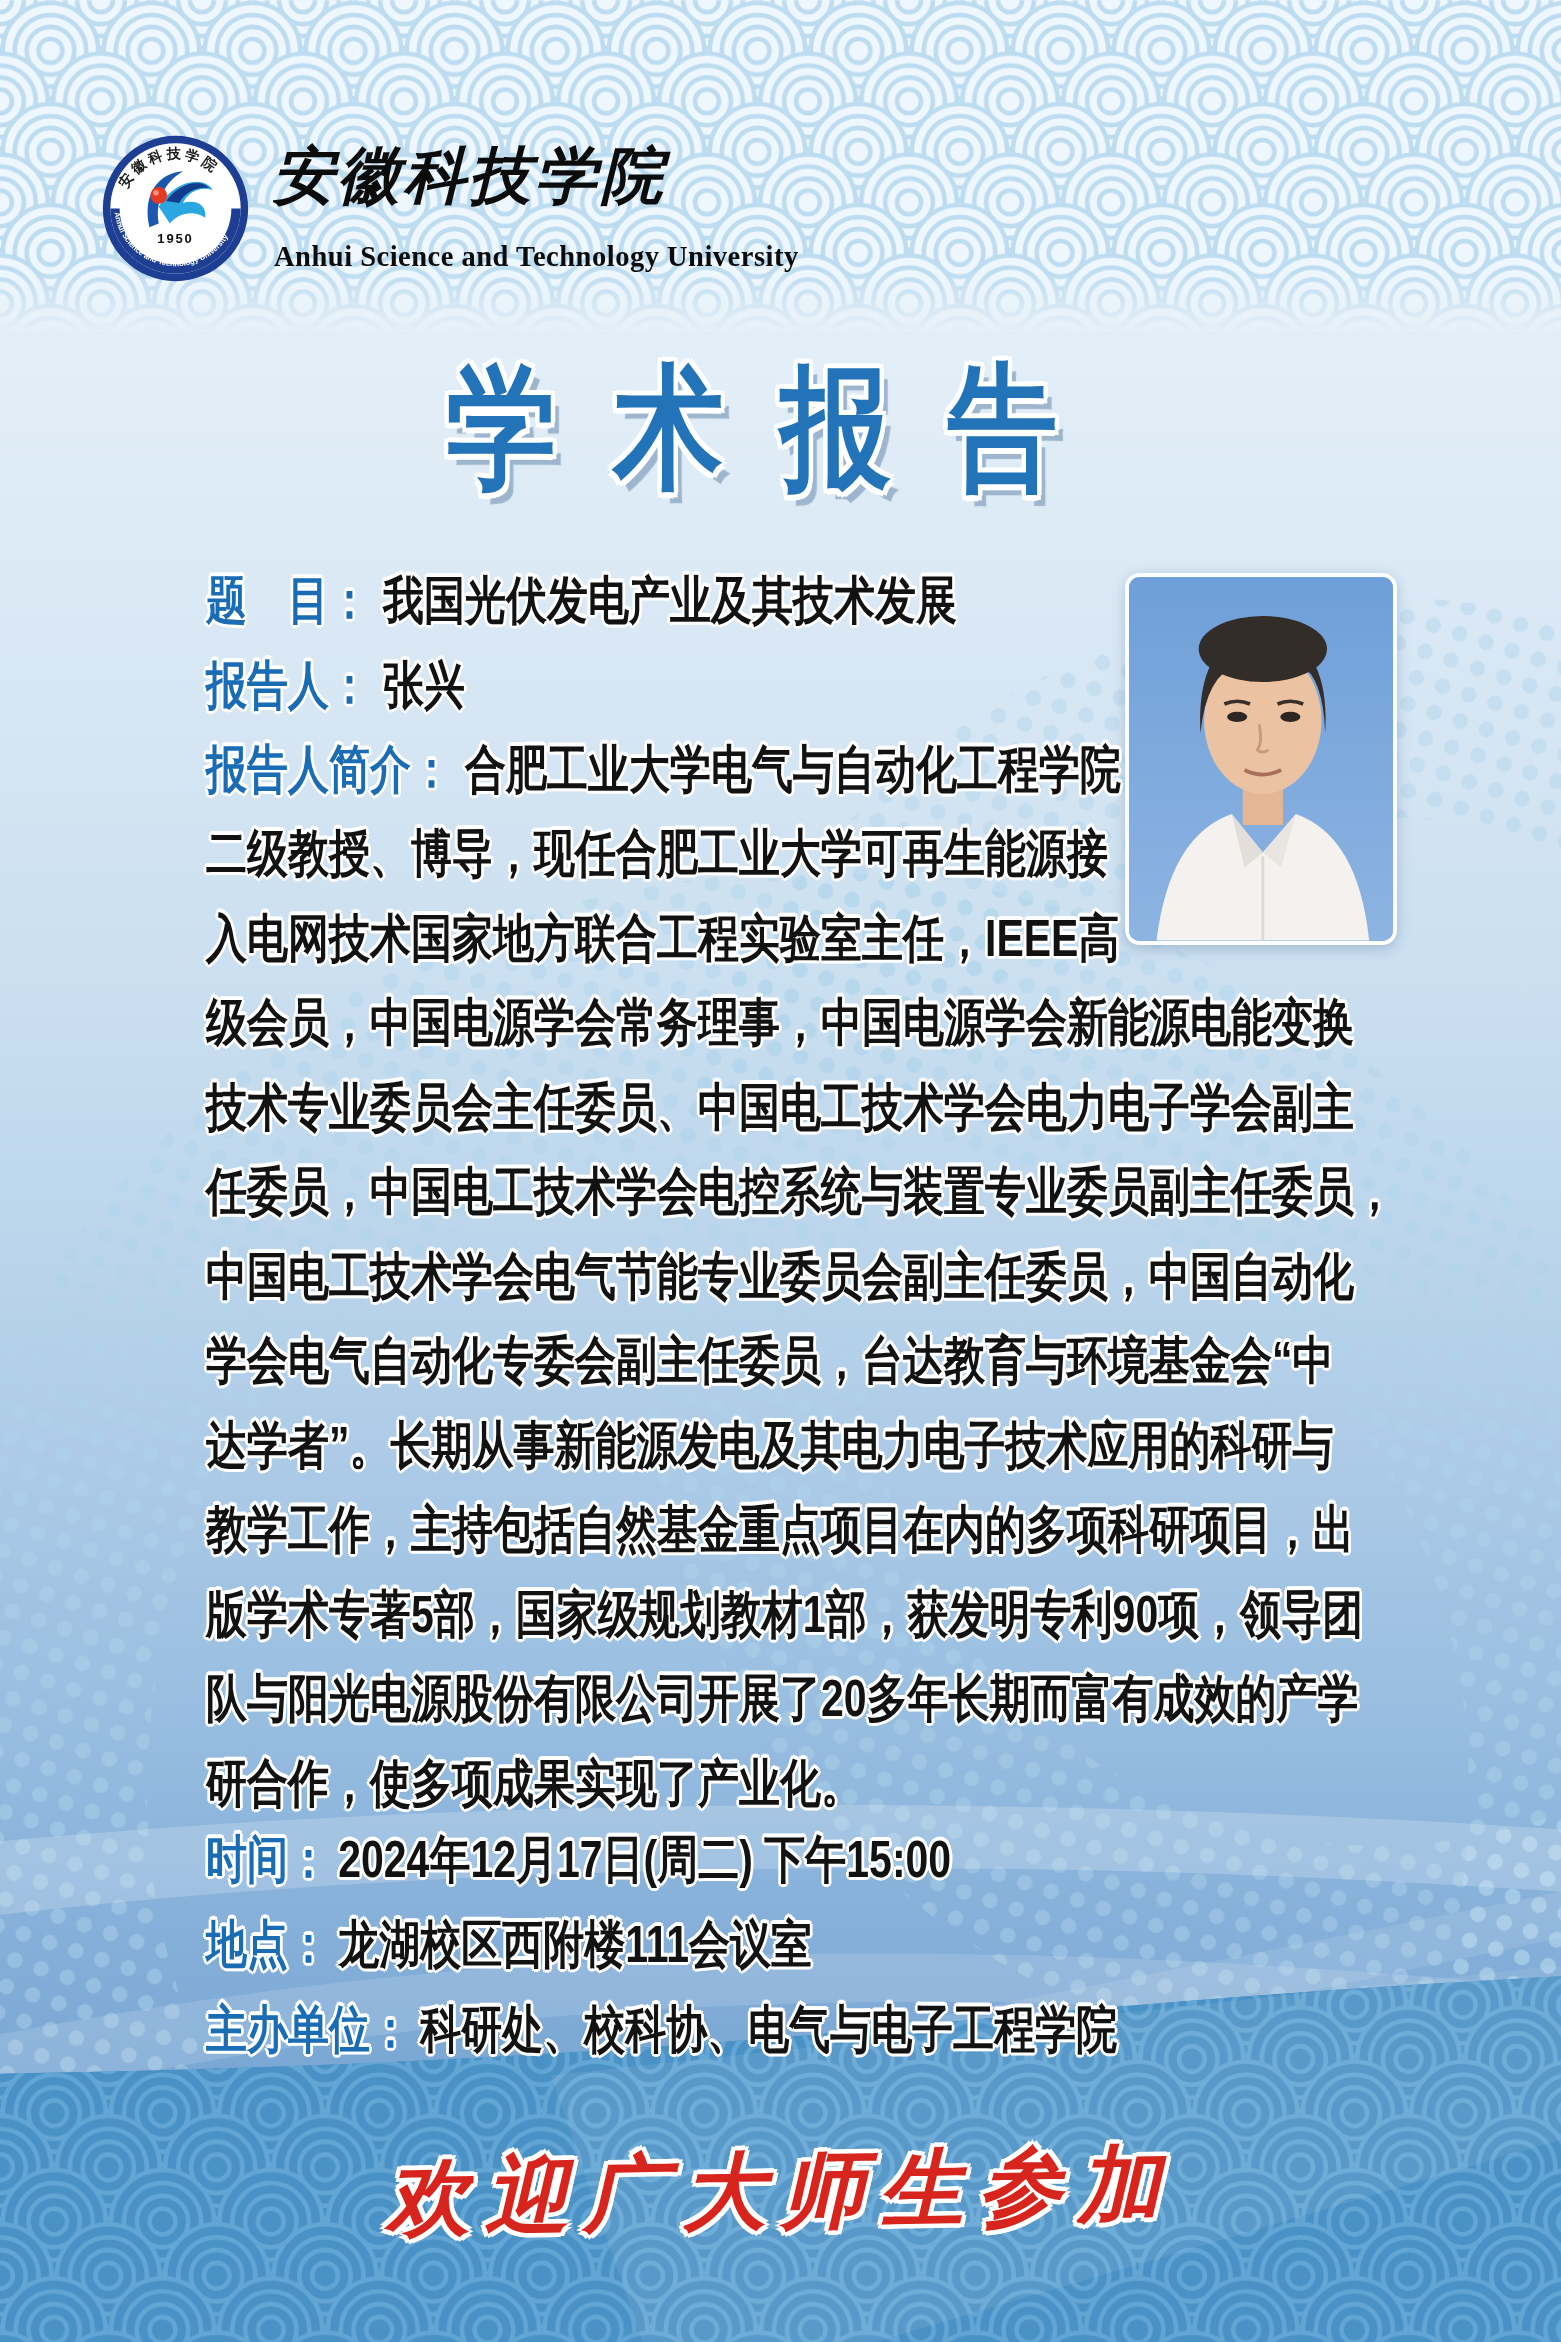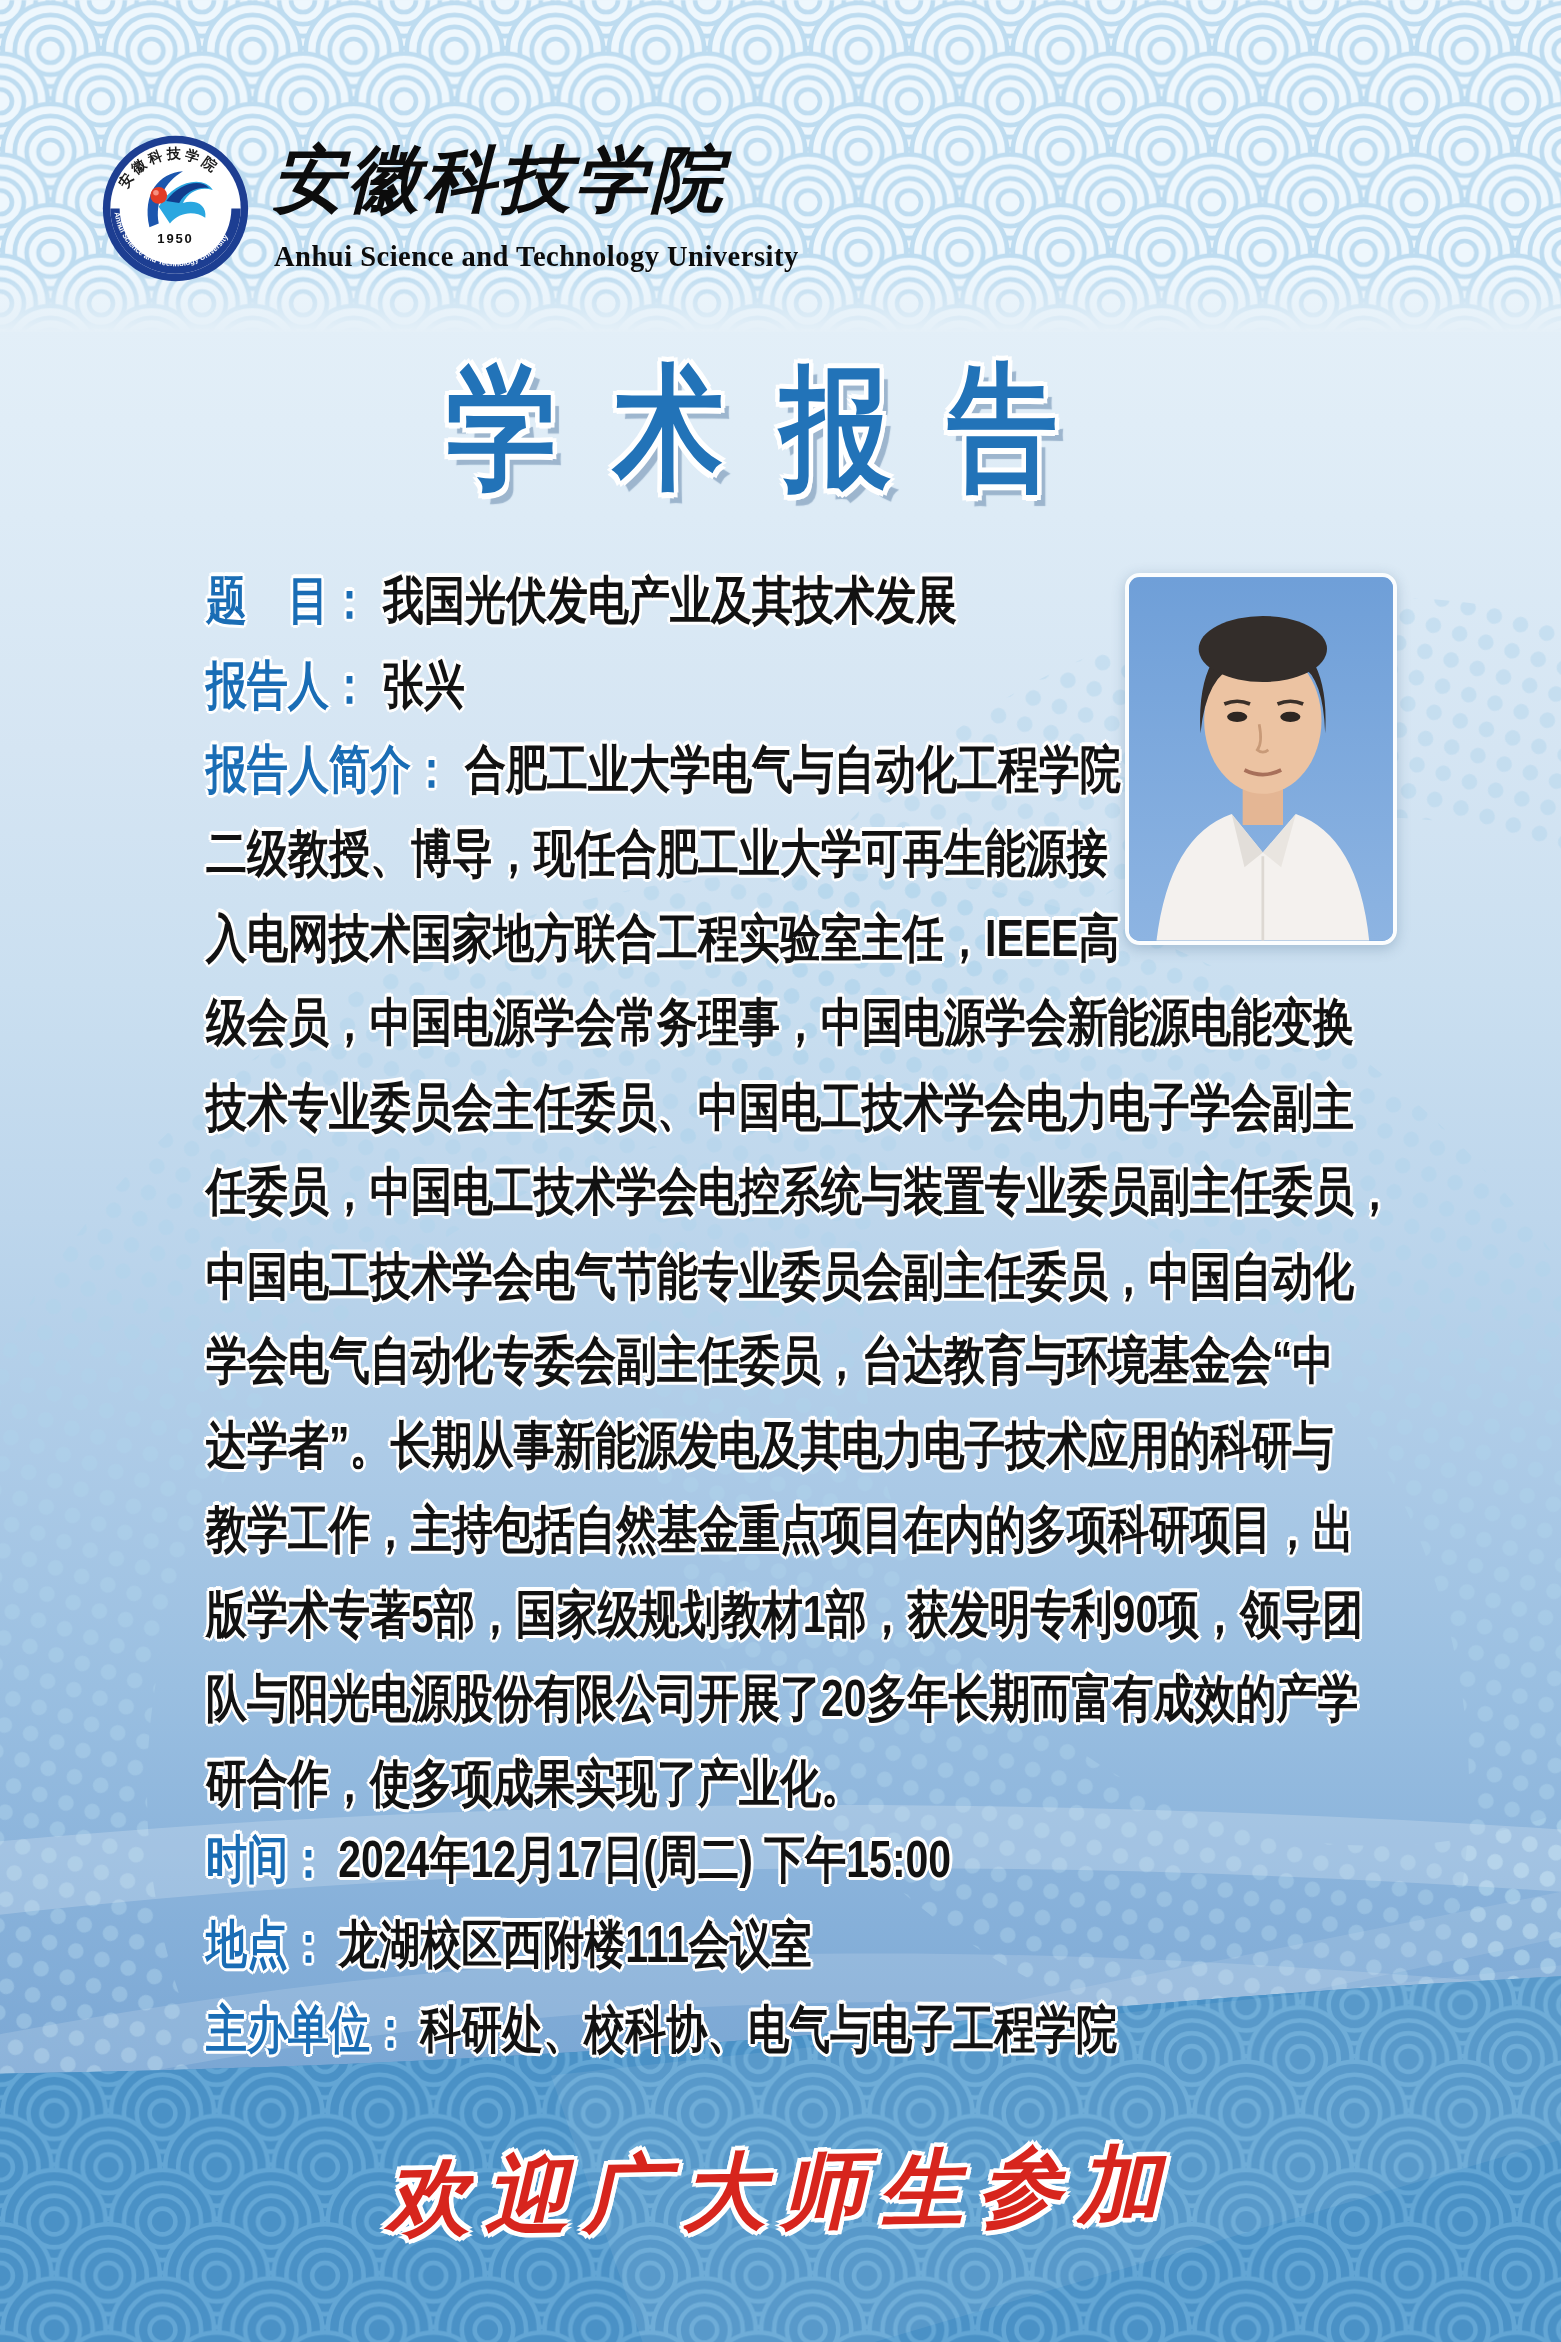--- a/index.html
+++ b/index.html
@@ -28,22 +28,22 @@
     position:absolute;top:360px;left:0;width:100%;text-align:center;
     font-family:"Liberation Serif",serif;font-weight:bold;
     font-size:110px;letter-spacing:57px;color:#2273b8;
     transform:scaleY(1.22);transform-origin:center;line-height:138px;
     text-shadow:-4.6px 0 0 #fff,4.6px 0 0 #fff,0 -4.6px 0 #fff,0 4.6px 0 #fff,
       -3.7px -3.7px 0 #fff,3.7px -3.7px 0 #fff,-3.7px 3.7px 0 #fff,3.7px 3.7px 0 #fff,
       8.3px 9.2px 0.9px rgba(140,168,195,.8);
   }
   .univ-cn{
     position:absolute;left:272px;top:130px;
-    font-family:Liberation Serif, serif;font-weight:bold;
-    font-size:72px;letter-spacing:3.7px;color:#0c0c0c;line-height:101px;
+    font-family:Liberation Mono, monospace;font-weight:bold;
+    font-size:62px;letter-spacing:3.7px;color:#0c0c0c;line-height:101px;
     font-style:italic;
   }
   .univ-en{
     position:absolute;left:274px;top:241px;
     font-family:"Liberation Serif",serif;font-weight:bold;
     font-size:28.5px;color:#0c0c0c;letter-spacing:0.5px;
   }
   .photo{
     position:absolute;left:1125px;top:573px;width:264px;height:364px;
     border-radius:14.7px;border:4.6px solid #fbfdfe;overflow:hidden;

